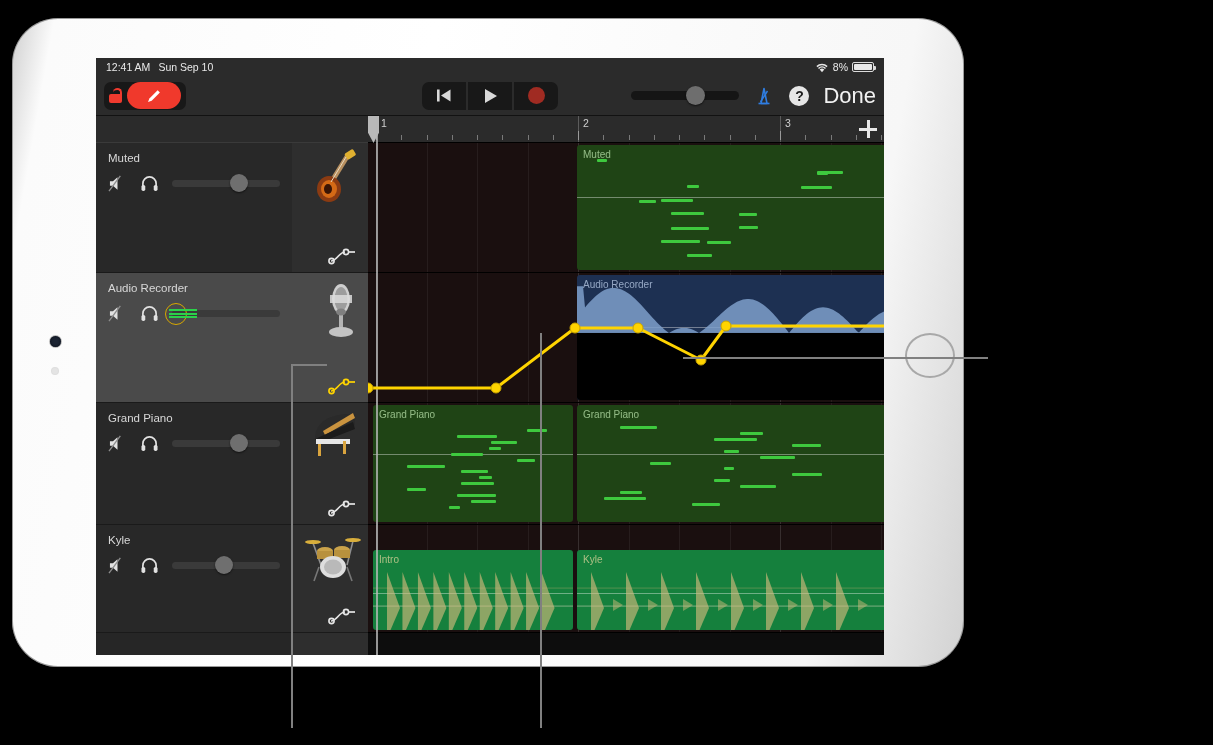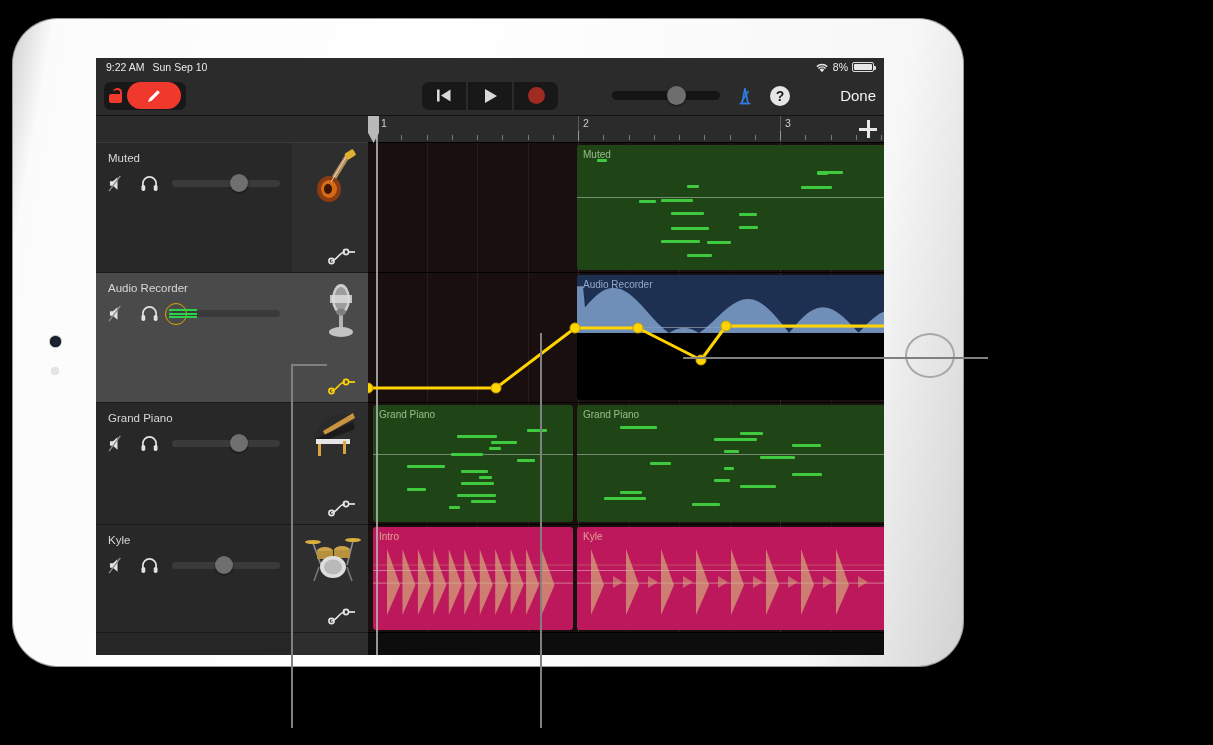--- a/index.html
+++ b/index.html
@@ -85,21 +85,21 @@
   .tp-btn:last-child{ border-radius:0 7px 7px 0;}
   .rec-dot { width:17px;height:17px;border-radius:50%;background:#a02b22;}
 
   #tb-right { margin-left:auto; display:flex; align-items:center; gap:14px; }
   .vol-slider { width:108px; height:9px; background:#151515; border-radius:5px; position:relative;}
   .vol-knob { position:absolute; left:55px; top:-5px; width:19px;height:19px;border-radius:50%;
               background:#6e6e6e; box-shadow:0 1px 2px rgba(0,0,0,.6);}
   .metronome { width:22px; height:22px; }
   .help-btn { width:20px;height:20px;border-radius:50%;background:#e6e6e6;color:#1c1c1c;
               font-size:14px;font-weight:bold;display:flex;align-items:center;justify-content:center;}
-  .done-btn { color:#f2f2f2; font-size:15px;margin-left:36px; }
+  .done-btn { color:#f2f2f2; font-size:22px; }
 
   
   #workspace { position:absolute; left:0; top:58px; right:0; bottom:0; background:#141414; }
 
   
   #headers { position:absolute; left:0; top:0; width:196px; bottom:0; background:#262626; }
   #icons-col { position:absolute; left:196px; top:0; width:76px; bottom:0; background:#2e2e2e; }
   .hdr-spacer { height:27px; background:#2b2b2b; border-bottom:1px solid #3a3a3a;}
   .track-hdr { position:relative; border-bottom:1px solid #1a1a1a; background:#282828; }
   .track-hdr.selected { background:#4a4a4a; }
@@ -145,21 +145,21 @@
   .lane-grid { position:absolute; inset:0; }
   .lane-grid i { position:absolute; top:0; bottom:0; width:1px; background:rgba(255,255,255,.06);}
   .lane-grid i.bar { background:rgba(255,255,255,.13);}
 
   .region { position:absolute; top:2px; bottom:2px; border-radius:3px; overflow:hidden;}
   .region .rlabel { position:absolute; left:6px; top:4px; font-size:10px; opacity:.72;}
   .region.green { background:#1f4415; }
   .region.green .rlabel{ color:#bfe8b0;}
   .region.blue { background:#1d3052; }
   .region.blue .rlabel{ color:#c2d4ef;}
-  .region.gold { background:#be185d; }
+  .region.gold { background:#15803d;margin-top:23px; }
   .region.gold .rlabel{ color:#e8d8a0;}
   .note { position:absolute; height:3px; background:#3ec93e; border-radius:1px;}
 
   .midline { position:absolute; left:0; right:0; height:1px; background:rgba(255,255,255,.38);}
 
   
   .callout { position:absolute; background:#808080; z-index:60;}
 
   svg { display:block; overflow:visible;}
 </style>
@@ -168,21 +168,21 @@
 
 <div id="device">
   <div id="camera"></div>
   <div id="camera-dot"></div>
   <div id="home-button"></div>
 
   <div id="screen">
 
     <div id="statusbar">
       <div class="left">
-        <span>9:22 AM</span>
+        <span>12:41 AM</span>
         <span>Sun Sep 10</span>
       </div>
       <div class="right">
         <span>
           <svg width="14" height="11" viewBox="0 0 14 11">
               <path d="M7 10.2 L4.7 7.4 a3.6 3.6 0 0 1 4.6 0 Z" fill="#e8e8e8"></path>
               <path d="M1.9 4.6 a7.4 7.4 0 0 1 10.2 0" stroke="#e8e8e8" stroke-width="1.5" fill="none"></path>
               <path d="M3.5 6.5 a5 5 0 0 1 7 0" stroke="#e8e8e8" stroke-width="1.5" fill="none"></path>
             </svg>
         </span>

